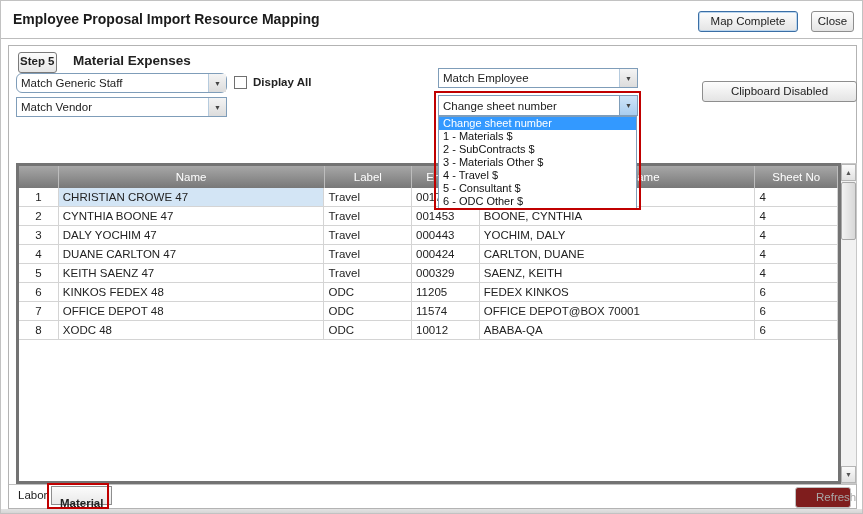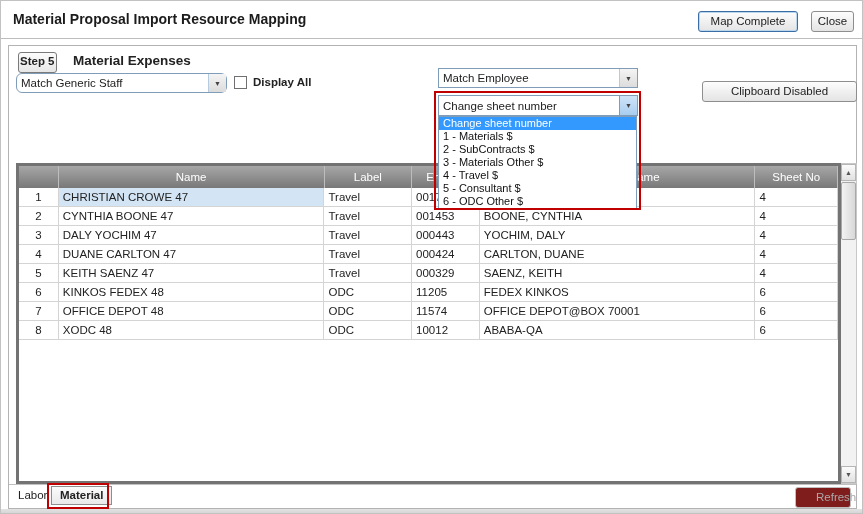--- a/index.html
+++ b/index.html
@@ -64,31 +64,31 @@
   .scroll-btn{position:absolute;left:0;width:15px;height:17px;background:linear-gradient(#fbfbfb,#e1e1e1);
               border:1px solid #b5b5b5;box-sizing:border-box;display:flex;align-items:center;justify-content:center;
               font-size:7px;color:#555;}
   .scroll-up{top:0;}
   .scroll-down{bottom:0;}
   .scroll-thumb{position:absolute;left:0;top:18px;width:15px;height:58px;background:linear-gradient(90deg,#f2f2f2,#d8d8d8);
                 border:1px solid #a8a8a8;border-radius:2px;box-sizing:border-box;}
   
   .bottom-divider{position:absolute;left:8px;top:483px;width:847px;border-top:1px solid #c0c0c0;}
   .tab-labor{position:absolute;left:17px;top:488px;font-size:11.5px;color:#222;}
-  .tab-material{position:absolute;left:50px;top:485px;height:19px;padding:0 8px;border:1px solid #8e8e8e;
+  .tab-material{position:absolute;left:50px;top:485px;height:19px;padding:8px 8px;border:1px solid #8e8e8e;
                 background:linear-gradient(#fbfbfb,#e9e9e9);font-size:11.5px;font-weight:bold;line-height:17px;
                 box-sizing:border-box;}
   .btn-refresh{left:794px;top:486px;width:56px;color:#a8a8a8;border:1px solid #c0c0c0;background:#7f1d1d;padding-left:20px;}
 </style>
 </head>
 <body>
 
 <div class="screen">
 
-  <div class="page-title">Material Proposal Import Resource Mapping</div>
+  <div class="page-title">Employee Proposal Import Resource Mapping</div>
   <div class="btn btn-mapcomplete">Map Complete</div>
   <div class="btn btn-close">Close</div>
   <div class="title-divider"></div>
 
   <div class="panel"></div>
 
   <div class="step-btn">Step 5</div>
   <div class="section-title">Material Expenses</div>
 
   <div class="combo" style="left:15px;top:72px;width:211px;border-radius:6px;">
@@ -99,20 +99,24 @@
   <div class="checkbox"></div>
   <div class="checkbox-label">Display All</div>
 
   <div class="combo" style="left:437px;top:67px;width:200px;">
     <span class="combo-text">Match Employee</span>
     <span class="combo-arrow">▼</span>
   </div>
 
   <div class="btn btn-clipboard">Clipboard Disabled</div>
 
+  <div class="combo" style="left:15px;top:96px;width:211px;">
+    <span class="combo-text">Match Vendor</span>
+    <span class="combo-arrow">▼</span>
+  </div>
 
   <div class="grid">
     <div class="grid-header">
       <div class="hcell c-num"></div>
       <div class="hcell c-name">Name</div>
       <div class="hcell c-label">Label</div>
       <div class="hcell c-emp_id">Emp ID</div>
       <div class="hcell c-emp_name">Employee Name</div>
       <div class="hcell c-sheet_no">Sheet No</div>
     </div>

